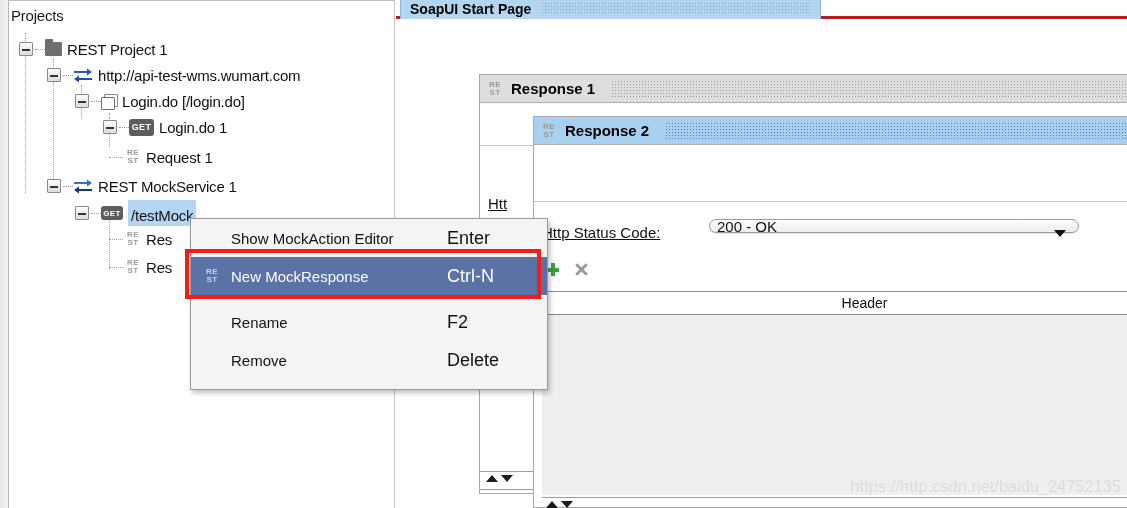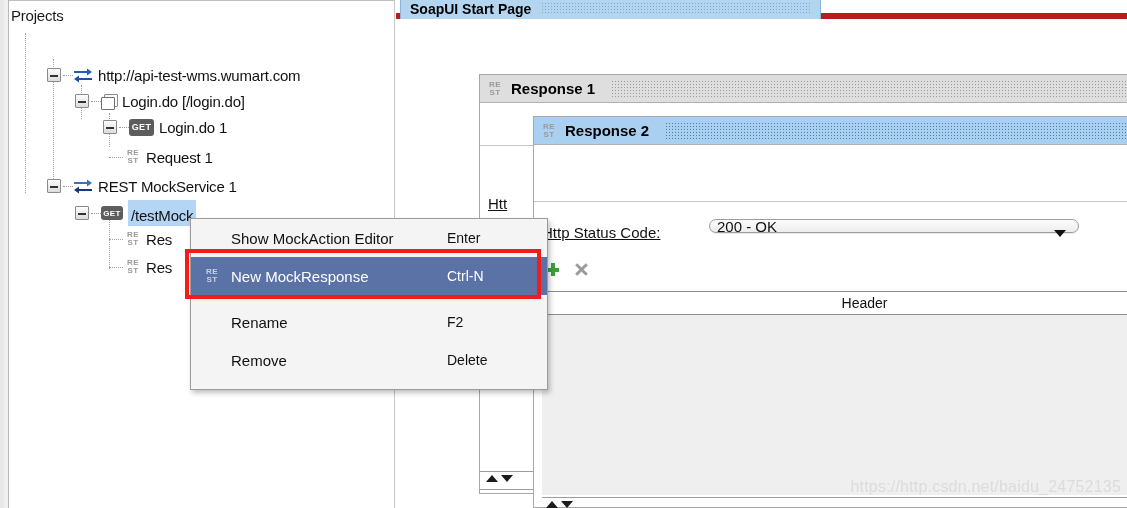--- a/index.html
+++ b/index.html
@@ -107,21 +107,21 @@
     position: absolute; border-top: 1px dotted #a0a0a0; height: 0;
   }
 
   
   .workspace {
     position: absolute; left: 396px; top: 0; right: 0; bottom: 0;
     background: #ffffff;
   }
   .desk-tab-strip {
     position: absolute; left: 0; top: 0; right: 0; height: 19px;
-    background: #ffffff; border-bottom: 6px solid #b91c1c;
+    background: #ffffff; border-bottom: 3px solid #b91c1c;
   }
   .desk-tab {
     position: absolute; left: 4px; top: -6px; height: 25px;
     background: #b4d5f0;
     border: 1px solid #8fb5d6; border-bottom: none;
     display: flex; align-items: flex-end; padding: 0 9px 2px 9px;
     font-size: 14px; font-weight: bold; color: #000;
     white-space: nowrap;
   }
   .desk-tab .hatch {
@@ -232,21 +232,21 @@
     position: relative; height: 38px;
     display: flex; align-items: center;
     font-size: 15px; color: #111;
     padding-left: 10px;
     white-space: nowrap;
   }
   .ctx-item .mi-ico { width: 22px; flex: 0 0 22px; display: flex; justify-content: center; }
   .ctx-item .mi-label { margin-left: 8px; text-align: right; }
   .ctx-item .mi-accel {
     position: absolute; right: 0; width: 100px; text-align: left;
-    font-size: 14px; color: #111; margin-left: 32px;
+    font-size: 18px; color: #111; margin-left: 32px;
   }
   .ctx-item.highlight {
     background: #5a72a6; color: #ffffff;
   }
   .ctx-item.highlight .mi-accel { color: #ffffff; }
   .ctx-item.highlight .ico-rest { color: #c9d2e6; }
   .ctx-redbox {
     position: absolute; left: -6px; top: -8px; width: 356px; height: 50px;
     border: 4px solid #f41b1b; pointer-events: none;
   }
@@ -273,20 +273,26 @@
 
     <div class="guide" style="left:16px; top:32px; height:160px;"></div>
     <div class="guide" style="left:44px; top:58px; height:126px;"></div>
     <div class="guide" style="left:72px; top:84px; height:34px;"></div>
     <div class="guide" style="left:100px; top:112px; height:34px;"></div>
     <div class="guide" style="left:100px; top:210px; height:58px;"></div>
     <div class="guide-h" style="left:100px; top:156px; width:14px;"></div>
     <div class="guide-h" style="left:100px; top:238px; width:14px;"></div>
     <div class="guide-h" style="left:100px; top:266px; width:14px;"></div>
 
+    <div class="tree-node" style="left:10px; top:35px;">
+      <div class="exp"></div>
+      <div class="dotline"></div>
+      <span class="ico ico-folder"></span>
+      <span class="label">REST Project 1</span>
+    </div>
 
     <div class="tree-node" style="left:66px; top:87px;">
       <div class="exp"></div>
       <div class="dotline"></div>
       <span class="ico ico-res"></span>
       <span class="label">Login.do [/login.do]</span>
     </div>
 
     <div class="tree-node" style="left:38px; top:61px;">
       <div class="exp"></div>

